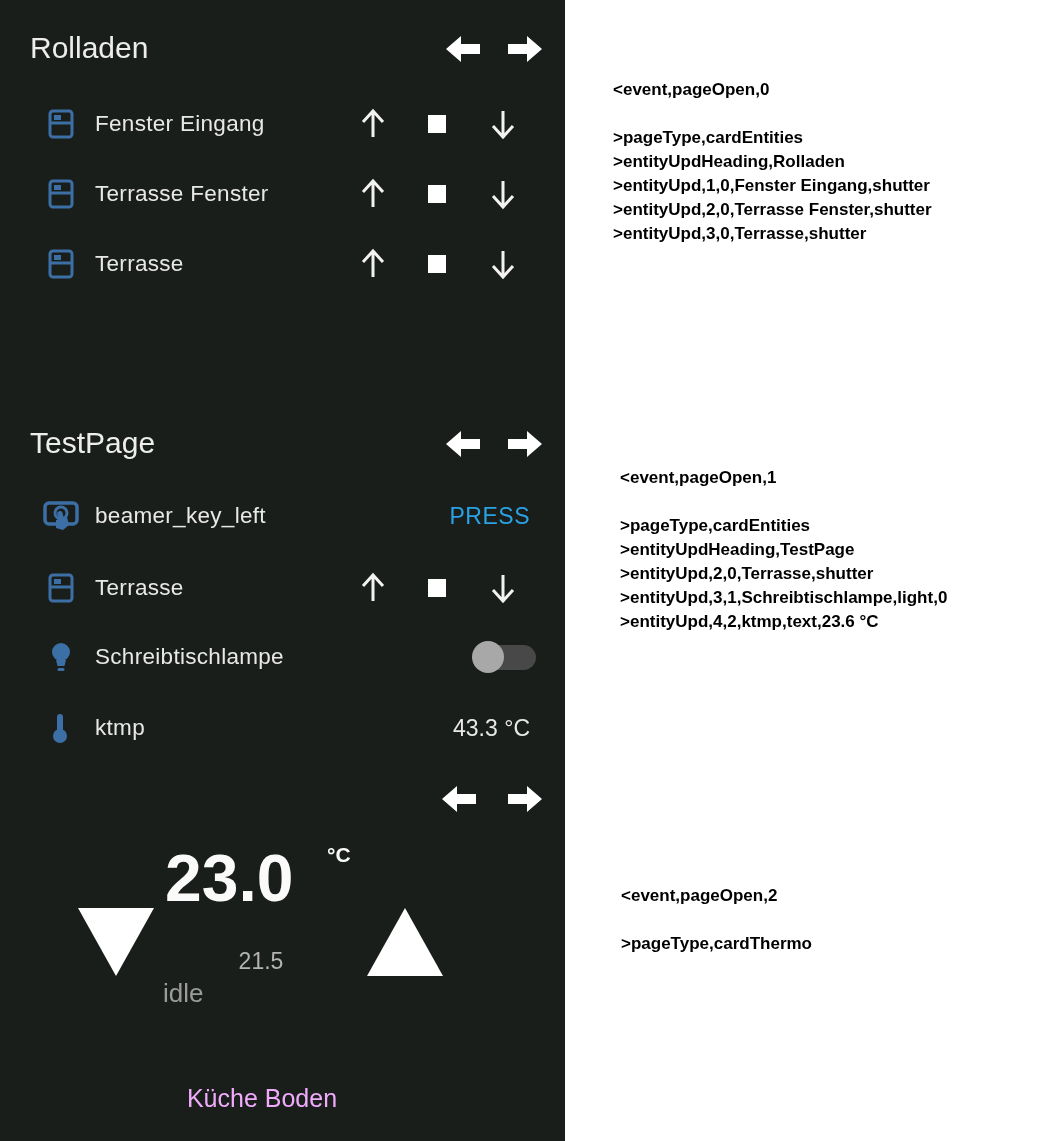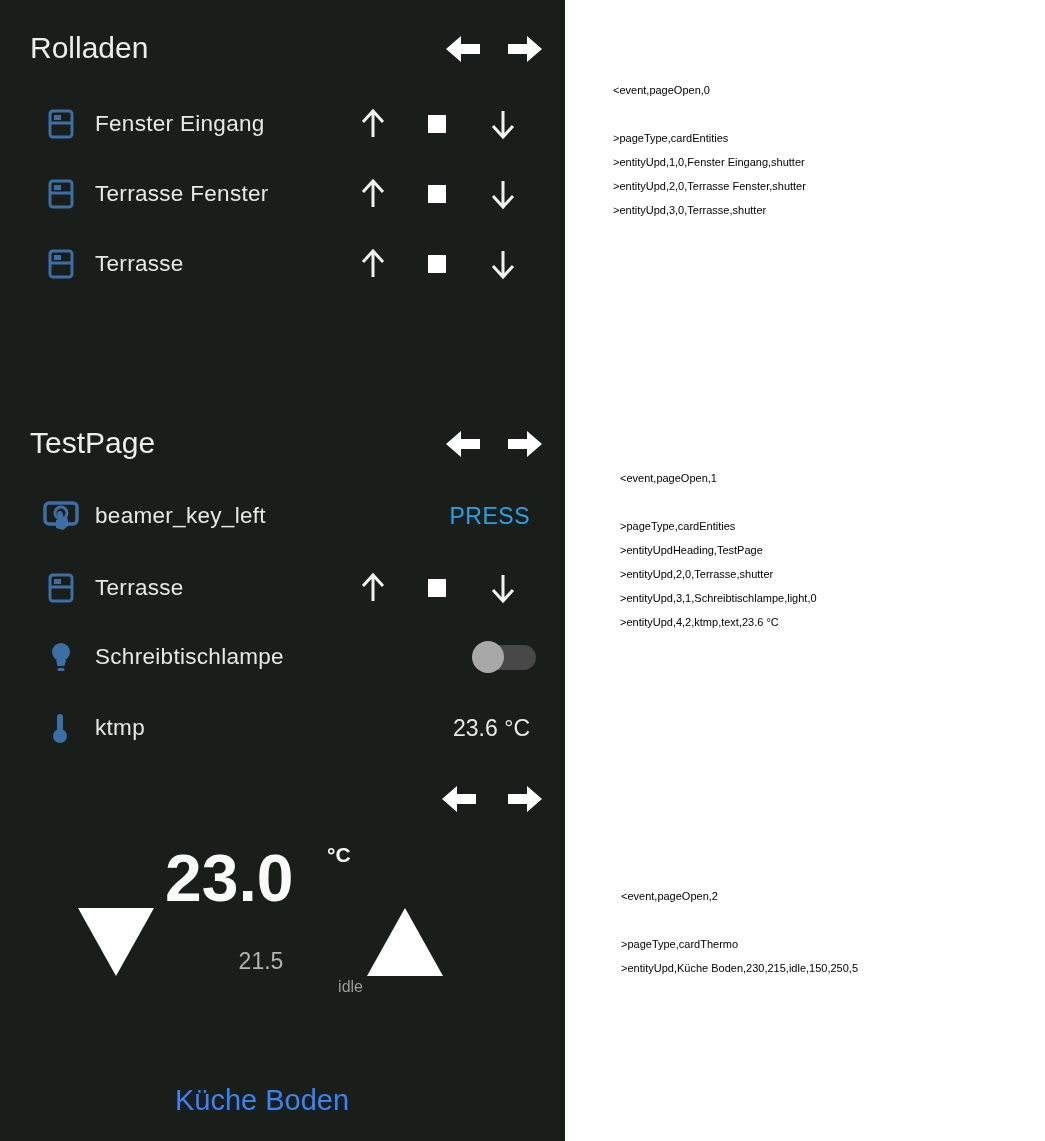--- a/index.html
+++ b/index.html
@@ -42,27 +42,27 @@
                 font-size:66px; font-weight:700; color:#fafafa; }
   .temp-unit  { position:absolute; left:327px; top:843px; font-size:21px; font-weight:700; color:#fafafa; }
   .tri-down { position:absolute; left:78px; top:908px; width:0; height:0; cursor:pointer;
               border-left:38px solid transparent; border-right:38px solid transparent;
               border-top:68px solid #ffffff; }
   .tri-up   { position:absolute; left:367px; top:908px; width:0; height:0; cursor:pointer;
               border-left:38px solid transparent; border-right:38px solid transparent;
               border-bottom:68px solid #ffffff; }
   .setpoint { position:absolute; left:161px; top:948px; width:200px; text-align:center;
               font-size:23px; color:#b3b3b3; }
-  .hvac-state { position:absolute; left:163px; top:978px; width:200px; text-align:right;
-                font-size:16px; color:#9b9b9b; }
+  .hvac-state { position:absolute; left:163px; top:978px; width:200px; text-align:left;
+                font-size:26px; color:#9b9b9b; }
   .thermo-name { position:absolute; left:42px; top:1084px; width:440px; text-align:center;
-                 font-size:29px; color:#3b82f6; }
+                 font-size:25px; color:#f0abfc; }
 
   
-  .proto { position:absolute; color:#000000; font-weight:400; font-size:11px; }
+  .proto { position:absolute; color:#000000; font-weight:700; font-size:17px; }
   .proto-line { height:24px; line-height:24px; white-space:pre; }
   .proto-1 { left:613px; top:78px; }
   .proto-2 { left:620px; top:466px; }
   .proto-3 { left:621px; top:884px; }
 </style>
 </head>
 <body>
 
 <div class="stage">
 
@@ -197,21 +197,21 @@
         <div class="toggle-knob"></div>
       </div>
     </div>
 
     <div class="entity-row" style="top:693px;">
       <svg class="entity-icon" style="left:52px;" width="16" height="32" viewBox="0 0 16 32">
         <rect x="5" y="2" width="6" height="19" rx="3" fill="#3c6fa5"></rect>
         <circle cx="8" cy="24" r="7" fill="#3c6fa5"></circle>
       </svg>
       <span class="entity-label">ktmp</span>
-      <span class="text-value">23.6 °C</span>
+      <span class="text-value">43.3 °C</span>
     </div>
 
     <div class="nav-arrow" style="left:440px; top:782px;">
       <svg viewBox="0 0 38 34">
         <polygon points="36,12 17,12 17,4 2,17 17,30 17,22 36,22" fill="#ffffff"></polygon>
       </svg>
     </div>
     <div class="nav-arrow" style="left:506px; top:782px;">
       <svg viewBox="0 0 38 34">
         <polygon points="2,12 21,12 21,4 36,17 21,30 21,22 2,22" fill="#ffffff"></polygon>
@@ -226,35 +226,35 @@
 
     <div class="setpoint">21.5</div>
     <div class="hvac-state">idle</div>
     <div class="thermo-name">Küche Boden</div>
   </div>
 
   <div class="proto proto-1">
     <div class="proto-line">&lt;event,pageOpen,0</div>
     <div class="proto-line"></div>
     <div class="proto-line">&gt;pageType,cardEntities</div>
+    <div class="proto-line">&gt;entityUpdHeading,Rolladen</div>
     <div class="proto-line">&gt;entityUpd,1,0,Fenster Eingang,shutter</div>
     <div class="proto-line">&gt;entityUpd,2,0,Terrasse Fenster,shutter</div>
     <div class="proto-line">&gt;entityUpd,3,0,Terrasse,shutter</div>
   </div>
 
   <div class="proto proto-2">
     <div class="proto-line">&lt;event,pageOpen,1</div>
     <div class="proto-line"></div>
     <div class="proto-line">&gt;pageType,cardEntities</div>
     <div class="proto-line">&gt;entityUpdHeading,TestPage</div>
     <div class="proto-line">&gt;entityUpd,2,0,Terrasse,shutter</div>
     <div class="proto-line">&gt;entityUpd,3,1,Schreibtischlampe,light,0</div>
     <div class="proto-line">&gt;entityUpd,4,2,ktmp,text,23.6 °C</div>
   </div>
 
   <div class="proto proto-3">
     <div class="proto-line">&lt;event,pageOpen,2</div>
     <div class="proto-line"></div>
     <div class="proto-line">&gt;pageType,cardThermo</div>
-    <div class="proto-line">&gt;entityUpd,Küche Boden,230,215,idle,150,250,5</div>
   </div>
 
 </div>
 
 </body></html>

